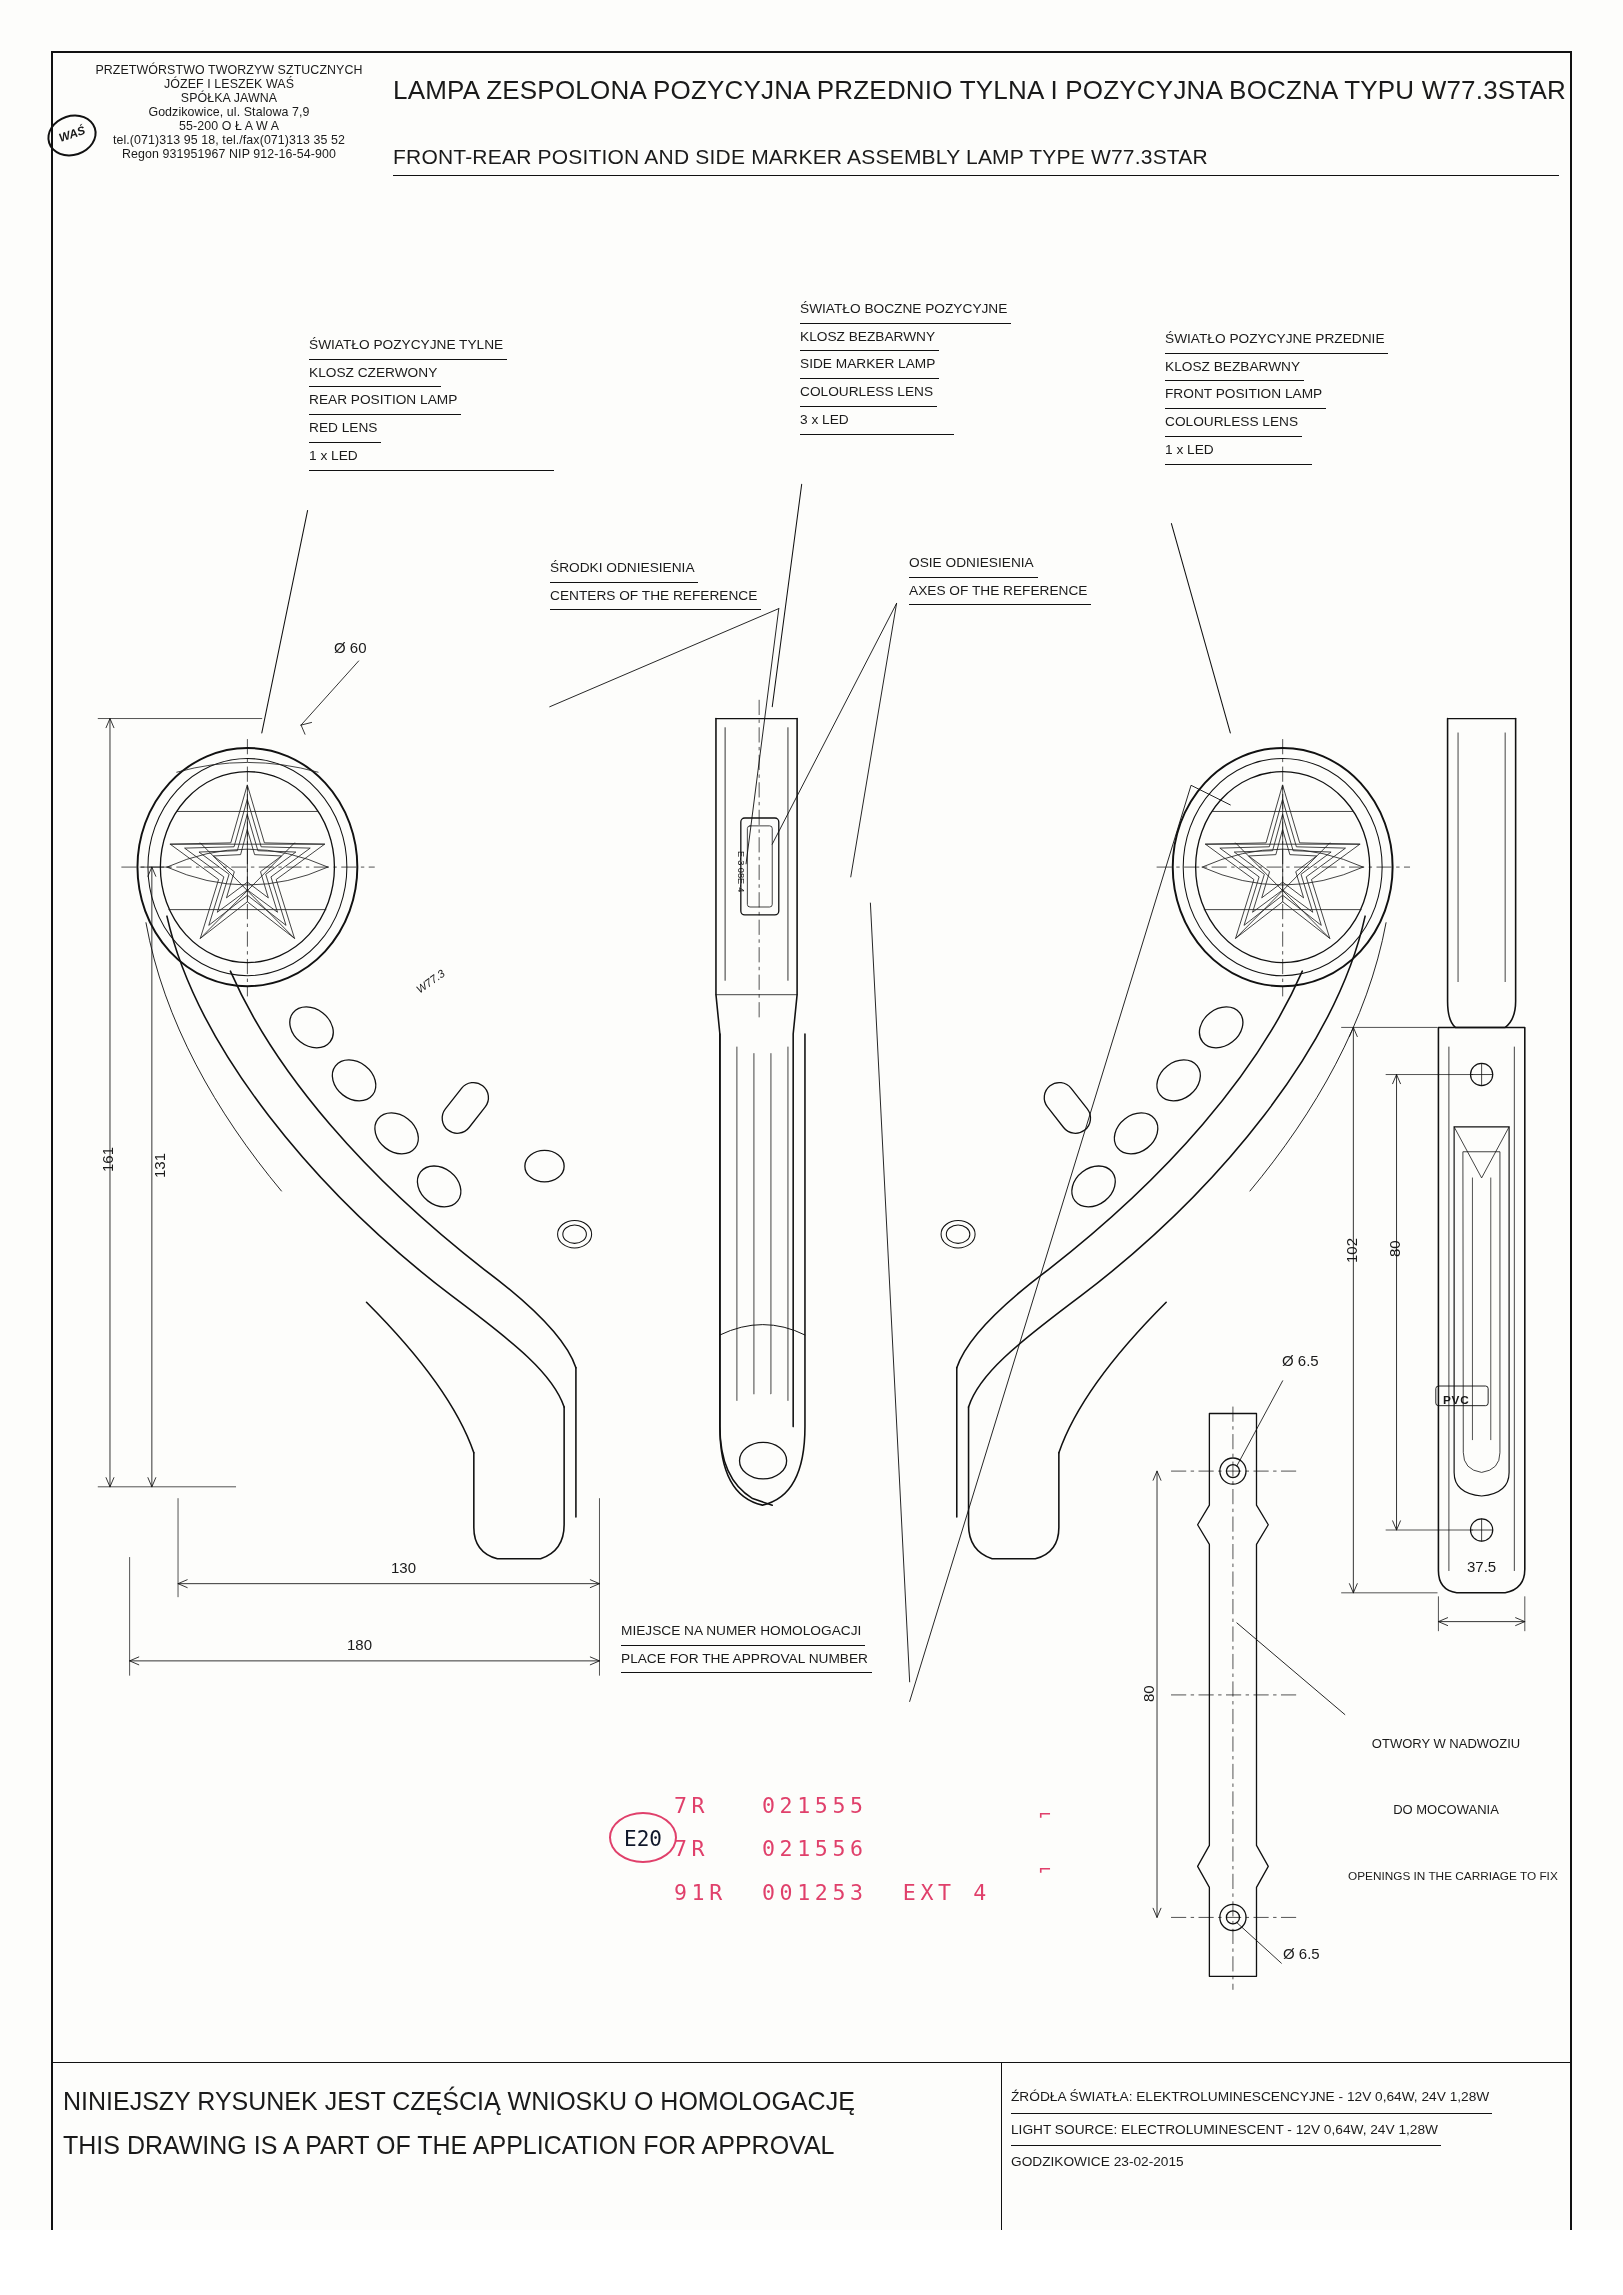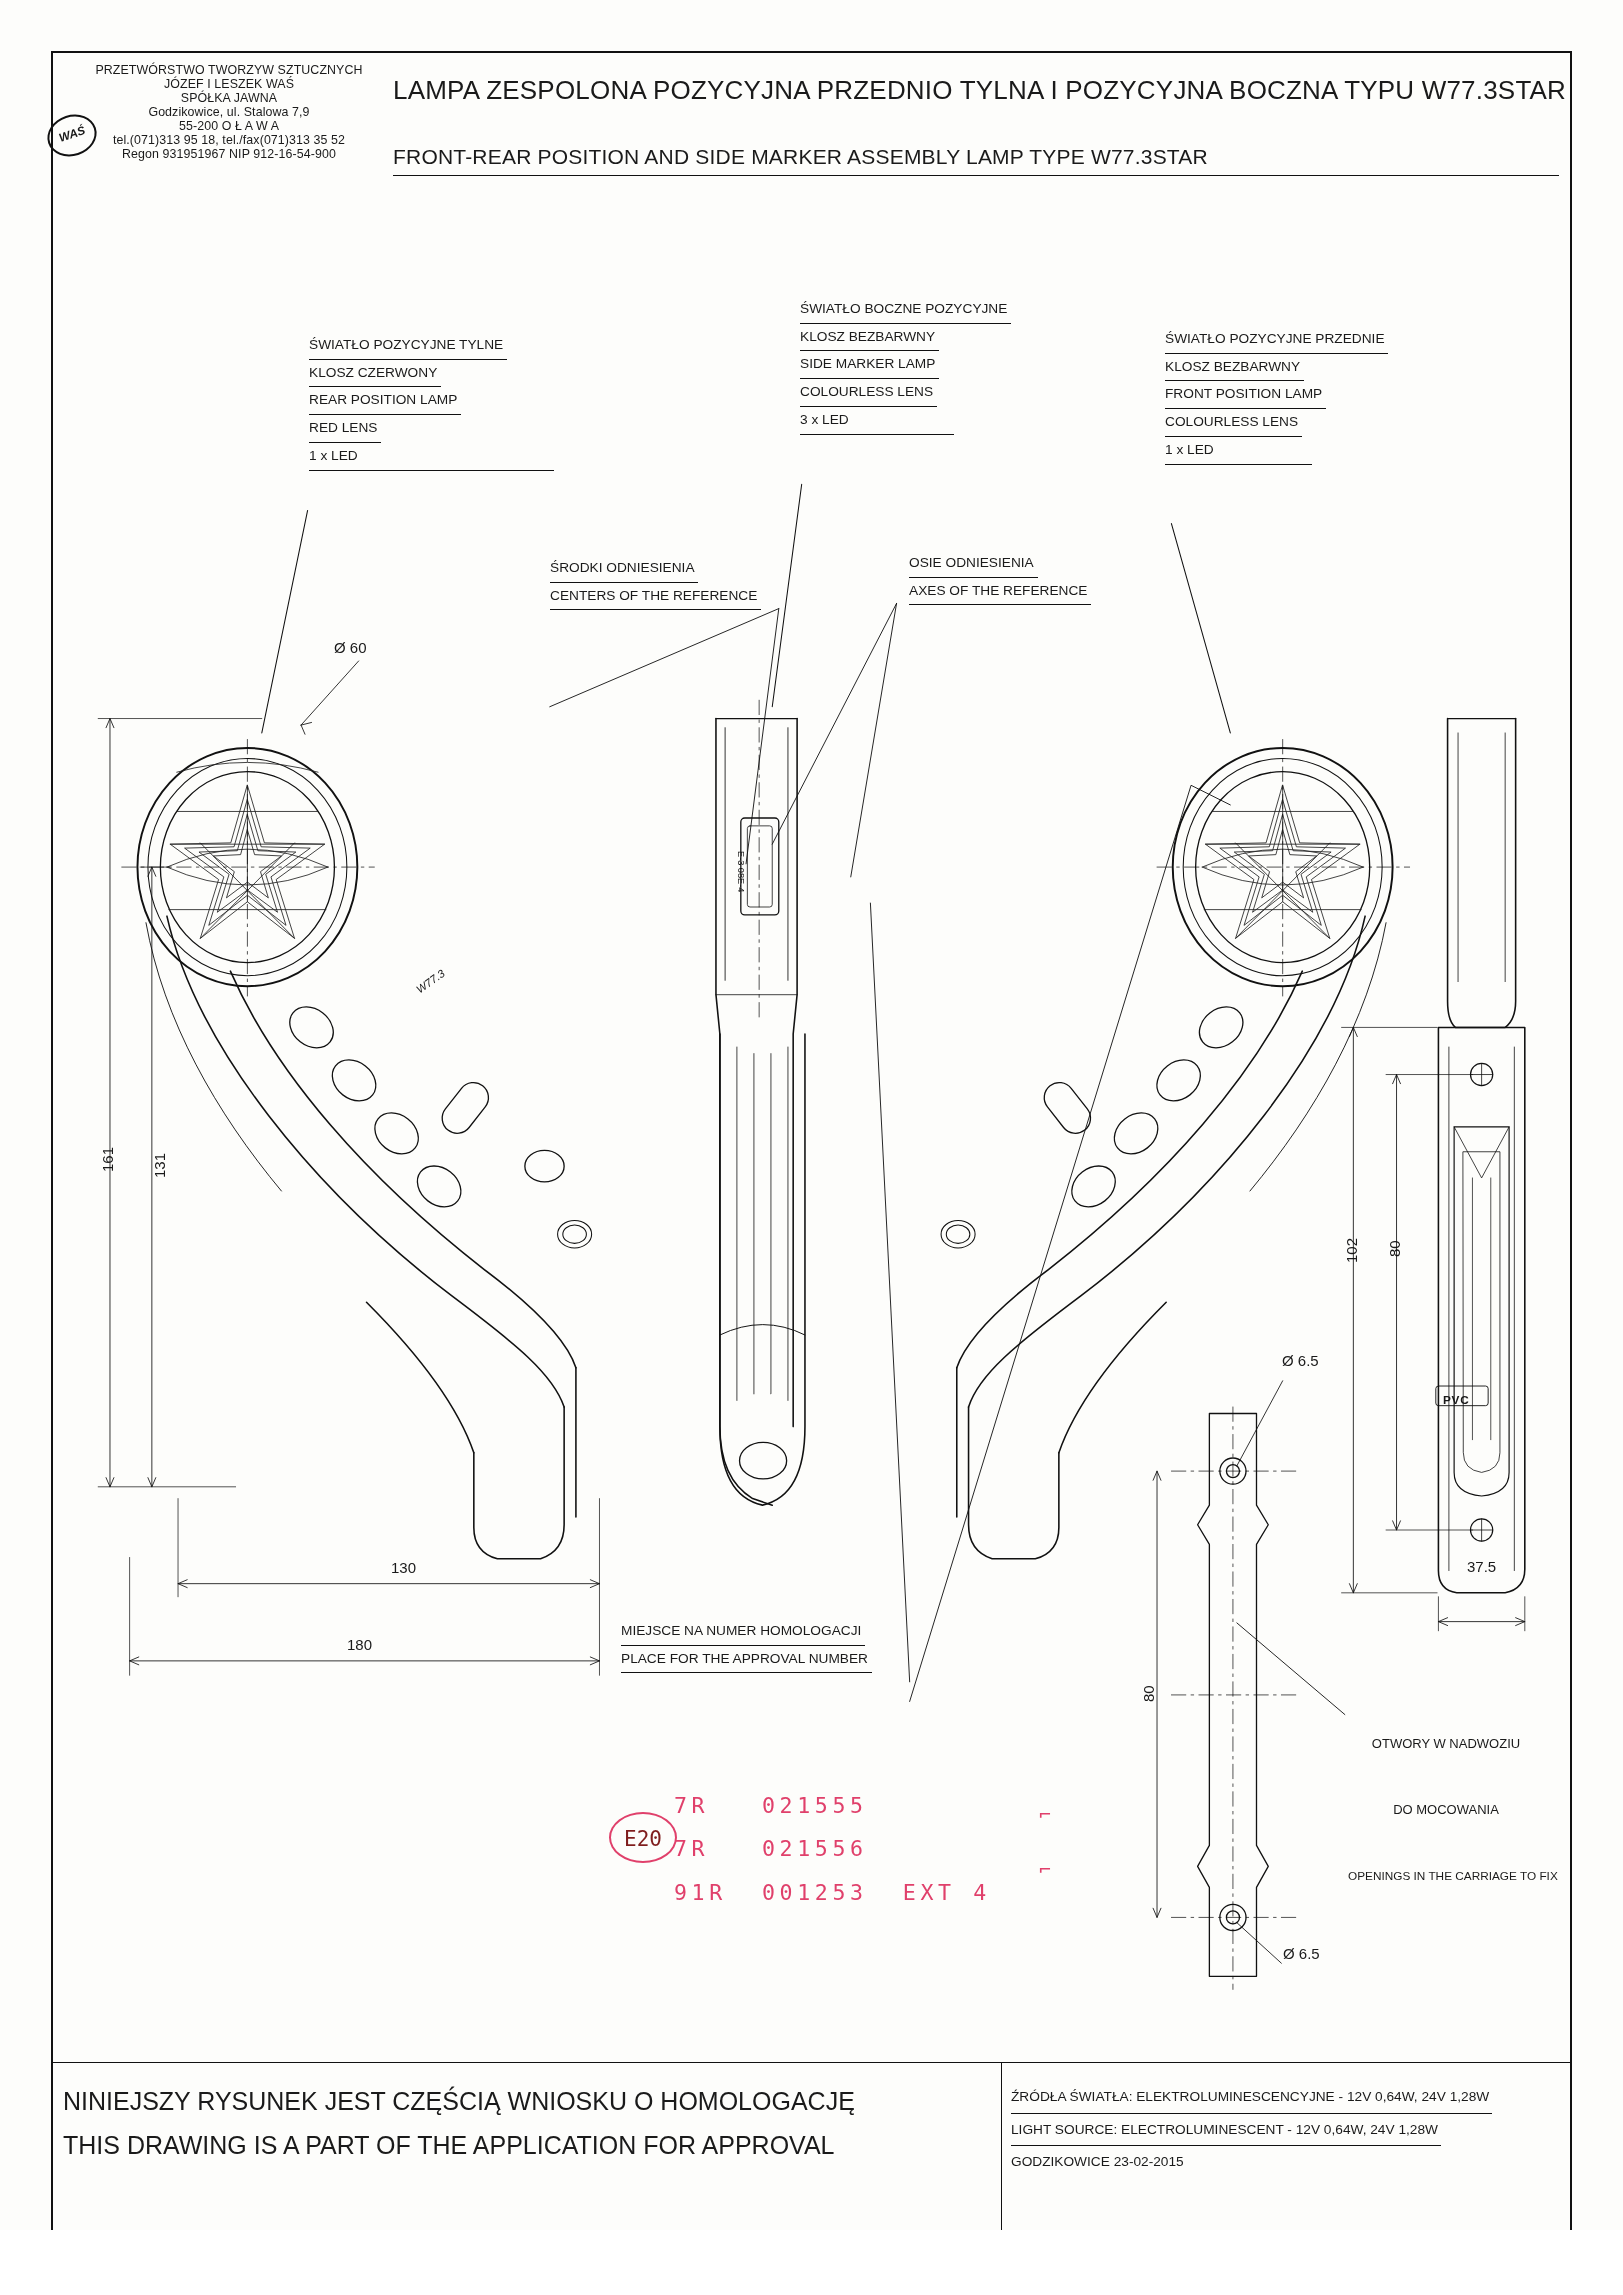--- a/index.html
+++ b/index.html
@@ -132,21 +132,21 @@
     white-space: pre;
   }
   .stamp-e {
     position: absolute;
     left: 609px;
     top: 1812px;
     width: 68px;
     height: 51px;
     border: 2px solid #e0406b;
     border-radius: 50%;
-    color: #7f1d1d;
+    color: #0f172a;
     font-size: 21px;
     font-family: "DejaVu Sans Mono", monospace;
     text-align: center;
     line-height: 51px;
     box-sizing: border-box;
   }
   .stamp-tick {
     position: absolute;
     color: #e0406b;
     font-size: 19.6px;

